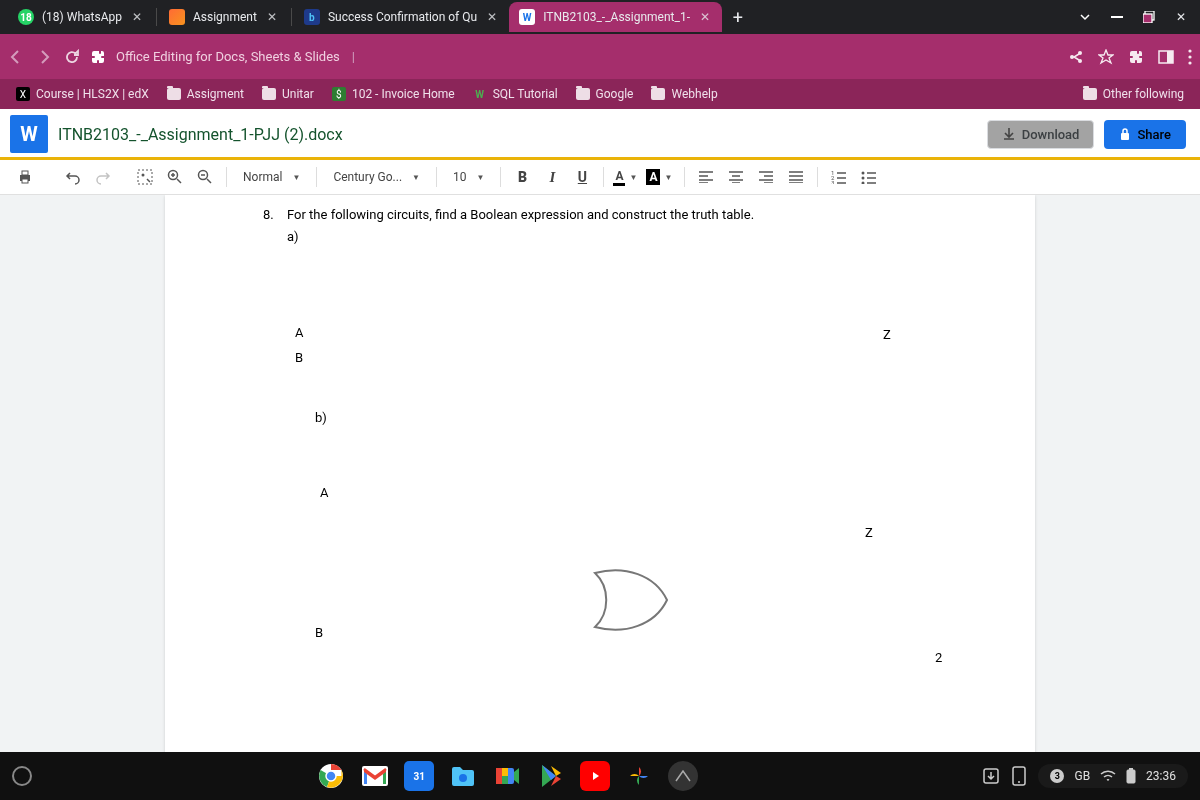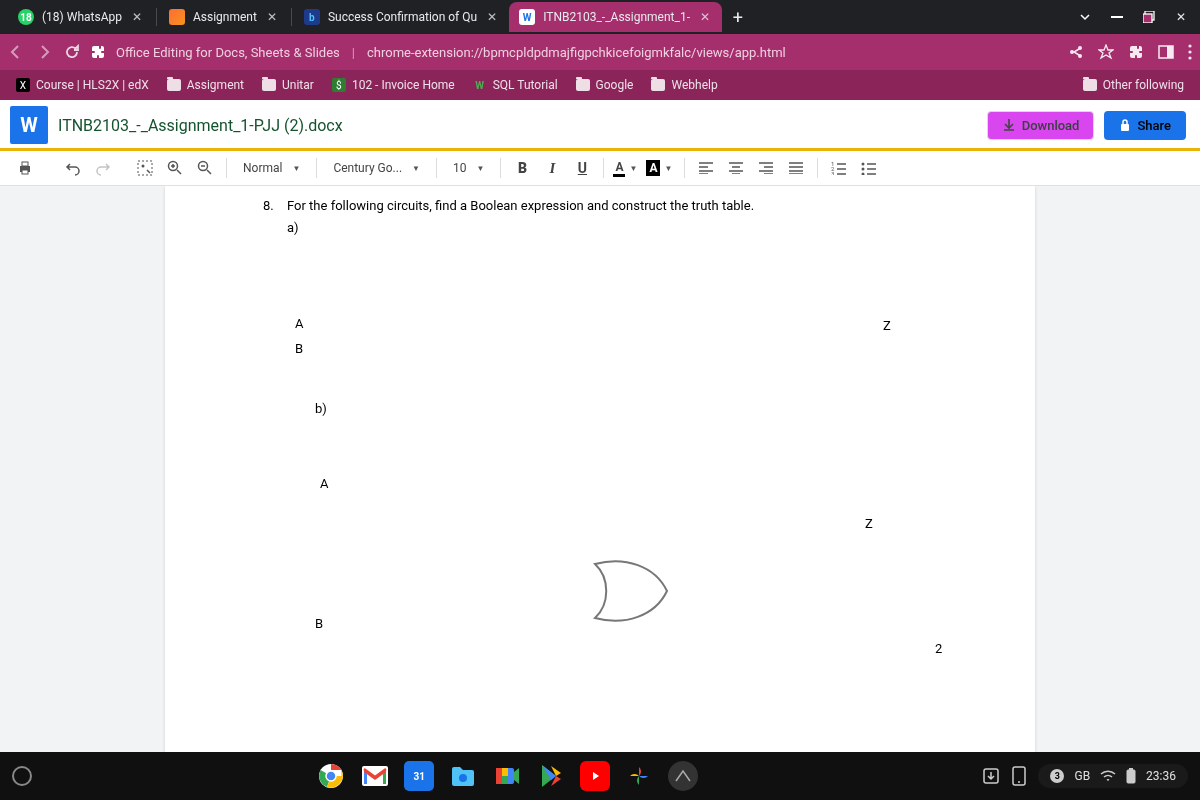--- a/index.html
+++ b/index.html
@@ -12,21 +12,21 @@
 .tab .favicon { width: 16px; height: 16px; display: flex; align-items: center; justify-content: center; border-radius: 3px; font-size: 10px; font-weight: bold; flex-shrink: 0; }
 .tab .title { white-space: nowrap; overflow: hidden; text-overflow: ellipsis; max-width: 150px; }
 .tab .close { width: 14px; height: 14px; display: flex; align-items: center; justify-content: center; opacity: .8; flex-shrink: 0; }
 .tab-sep { width: 1px; height: 18px; background: #4a4a4a; margin: 0 2px; }
 .tab-strip .spacer { flex: 1; }
 .tab-strip .plus { width: 24px; height: 24px; display: flex; align-items: center; justify-content: center; font-size: 18px; cursor: pointer; margin-left: 4px; }
 .win-controls { display: flex; gap: 18px; margin-left: 18px; margin-right: 8px; }
 .win-controls span { width: 14px; display: flex; align-items: center; justify-content: center; cursor: pointer; }
 
 
-.addr-bar { height: 36px; background: #a52e6c; display: flex; align-items: center; padding: 0 8px; gap: 10px; color: #fff; }
+.addr-bar { height: 45px; background: #a52e6c; display: flex; align-items: center; padding: 0 8px; gap: 10px; color: #fff; }
 .nav-icons { display: flex; gap: 12px; align-items: center; }
 .nav-icons span { opacity: .8; cursor: pointer; display: flex; align-items: center; }
 .addr-field { flex: 1; display: flex; align-items: center; gap: 10px; font-size: 13px; color: #f0d0e0; }
 .addr-field .ext-icon { width: 16px; height: 16px; display: flex; align-items: center; justify-content: center; }
 .addr-right { display: flex; gap: 14px; align-items: center; }
 .addr-right span { cursor: pointer; display: flex; align-items: center; opacity: .9; }
 .addr-sep { color: #d0a0c0; margin: 0 2px; }
 
 
 .bm-bar { height: 30px; background: #8b2559; display: flex; align-items: center; padding: 0 10px; gap: 6px; color: #f0e0eb; font-size: 12px; }
@@ -36,21 +36,21 @@
 
 
 .doc-header { display: flex; align-items: center; padding: 6px 14px 4px 10px; gap: 10px; background: #fff; }
 .app-logo { width: 38px; height: 38px; background: #1a73e8; color: #fff; display: flex; align-items: center; justify-content: center; font-weight: bold; font-size: 20px; border-radius: 2px; }
 .doc-title-wrap { flex: 1; display: flex; flex-direction: column; gap: 2px; }
 .doc-title { font-size: 16px; color: #14532d; }
 .doc-menus { display: flex; gap: 14px; font-size: 13px; color: #202124; }
 .doc-menus span { cursor: pointer; }
 .header-btns { display: flex; gap: 10px; align-items: center; }
 .btn { padding: 6px 14px; border-radius: 4px; font-size: 13px; font-weight: 500; cursor: pointer; display: flex; align-items: center; gap: 6px; border: 1px solid transparent; }
-.btn-download { background: #d946ef; border-color: #dadce0; color: #3c4043; align-items: center; }
+.btn-download { background: #a3a3a3; border-color: #dadce0; color: #3c4043; align-items: center; }
 .btn-share { background: #1a73e8; color: #000000; }
 
 
 .toolbar { display: flex; align-items: center; padding: 4px 12px; gap: 4px; border-top: 3px solid #eab308; border-bottom: 1px solid #e0e0e0; background: #fff; font-size: 12px; color: #444; }
 .tb-btn { width: 26px; height: 26px; display: flex; align-items: center; justify-content: center; border-radius: 3px; cursor: pointer; }
 .tb-sel { padding: 4px 8px; border-radius: 3px; cursor: pointer; display: flex; align-items: center; gap: 6px; }
 .tb-sep { width: 1px; height: 20px; background: #ddd; margin: 0 4px; }
 .tb-dd { font-size: 8px; color: #555; margin-left: 4px; }
 
 
@@ -139,21 +139,20 @@
       </span>
   </div>
   <div class="addr-field">
     <span class="ext-icon">
         <svg width="16" height="16" viewBox="0 0 16 16">
           <path d="M6 2h3v2a1 1 0 0 0 2 0V2h1a2 2 0 0 1 2 2v3h-2a1 1 0 0 0 0 2h2v3a2 2 0 0 1-2 2H9v-2a1 1 0 0 0-2 0v2H4a2 2 0 0 1-2-2V9h2a1 1 0 0 0 0-2H2V4a2 2 0 0 1 2-2z" fill="#fff"></path>
         </svg>
       </span>
     <span>Office Editing for Docs, Sheets &amp; Slides</span>
     <span class="addr-sep">|</span>
-    <span>chrome-extension://bpmcpldpdmajfigpchkicefoigmkfalc/views/app.html</span>
   </div>
   <div class="addr-right">
     <span>
         <svg width="16" height="16" viewBox="0 0 16 16">
           <path d="M11 5L6 8l5 3M3 8h3" stroke="#fff" stroke-width="1.5" fill="none"></path>
           <circle cx="12" cy="4" r="2" fill="#fff"></circle>
           <circle cx="12" cy="12" r="2" fill="#fff"></circle>
           <circle cx="4" cy="8" r="2" fill="#fff"></circle>
         </svg>
       </span>

